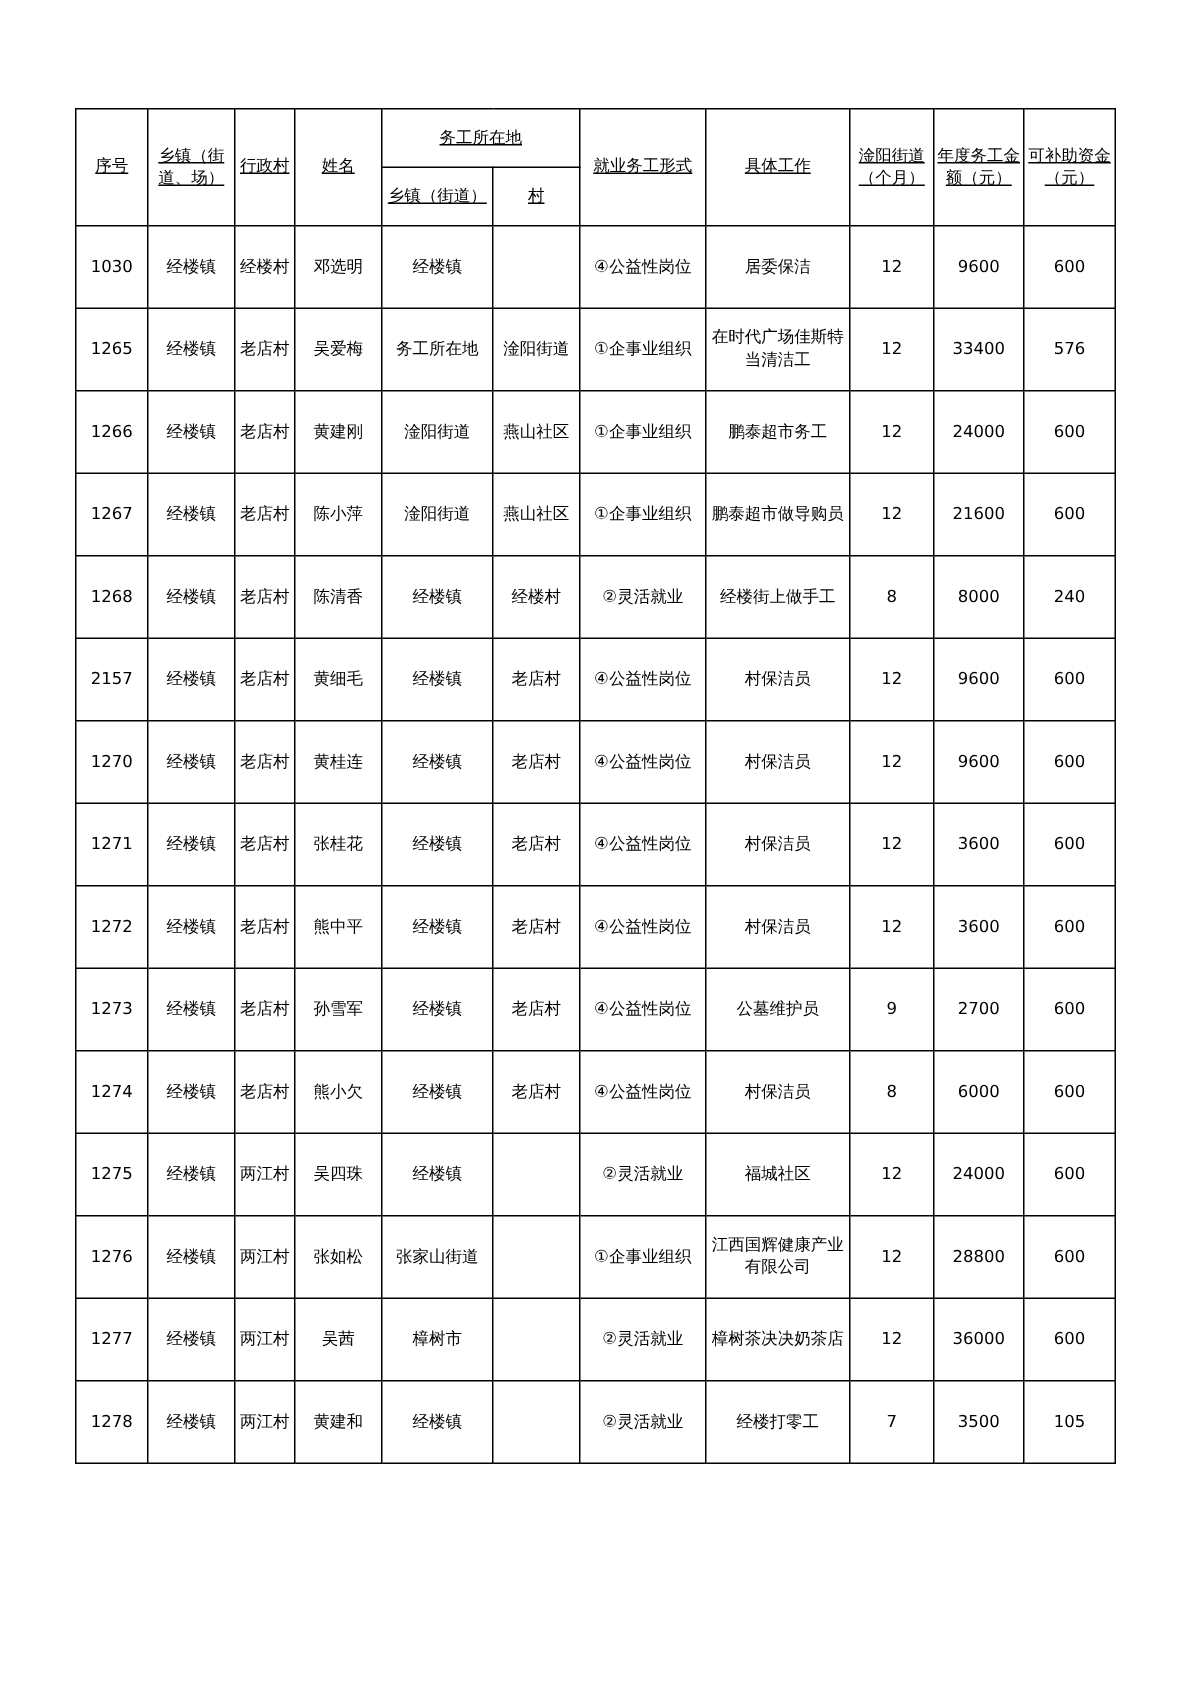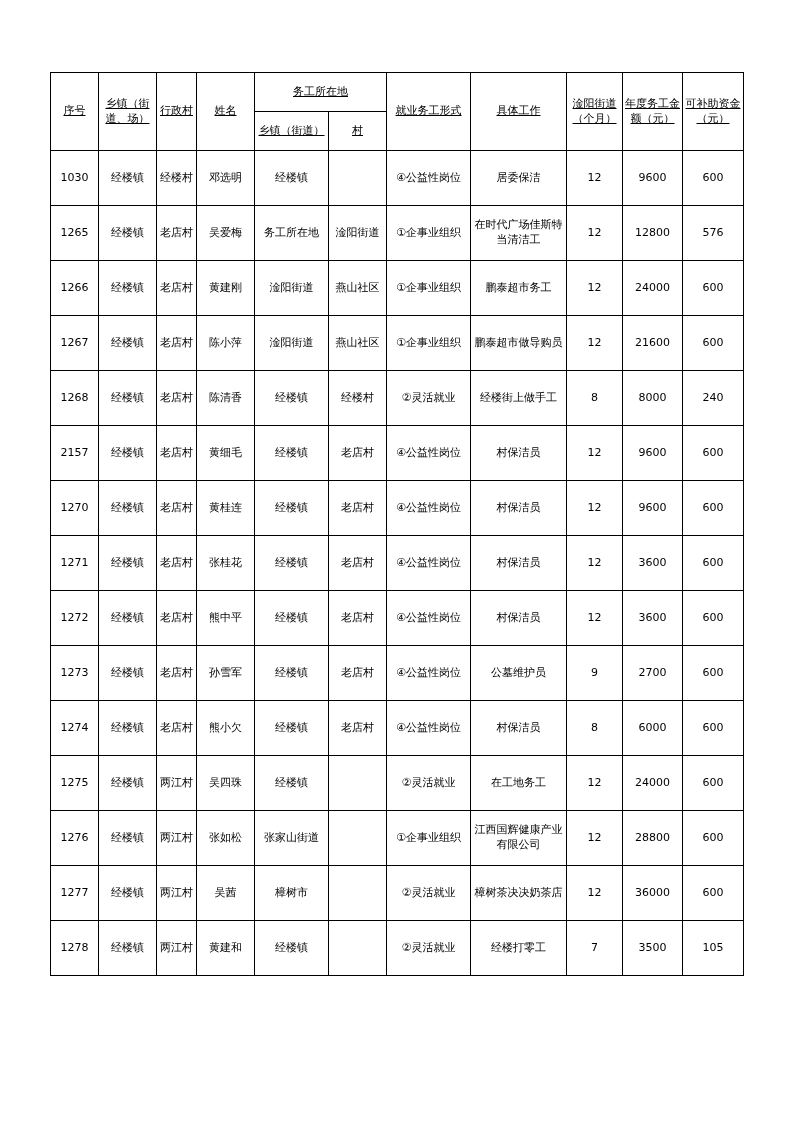--- a/index.html
+++ b/index.html
@@ -110,21 +110,21 @@
         <tr>
           <td>1265</td>
           <td>经楼镇</td>
           <td>老店村</td>
           <td>吴爱梅</td>
           <td>务工所在地</td>
           <td>淦阳街道</td>
           <td>①企事业组织</td>
           <td>在时代广场佳斯特当清洁工</td>
           <td>12</td>
-          <td>12800</td>
+          <td>33400</td>
           <td>576</td>
         </tr>
         <tr>
           <td>1266</td>
           <td>经楼镇</td>
           <td>老店村</td>
           <td>黄建刚</td>
           <td>淦阳街道</td>
           <td>燕山社区</td>
           <td>①企事业组织</td>
@@ -238,21 +238,21 @@
           <td>600</td>
         </tr>
         <tr>
           <td>1275</td>
           <td>经楼镇</td>
           <td>两江村</td>
           <td>吴四珠</td>
           <td>经楼镇</td>
           <td></td>
           <td>②灵活就业</td>
-          <td>在工地务工</td>
+          <td>福城社区</td>
           <td>12</td>
           <td>24000</td>
           <td>600</td>
         </tr>
         <tr>
           <td>1276</td>
           <td>经楼镇</td>
           <td>两江村</td>
           <td>张如松</td>
           <td>张家山街道</td>

